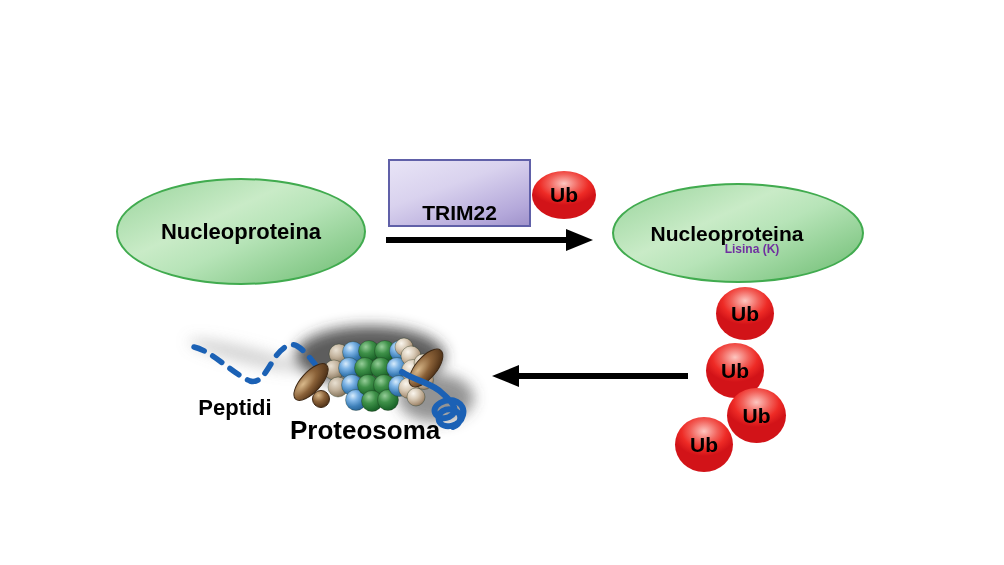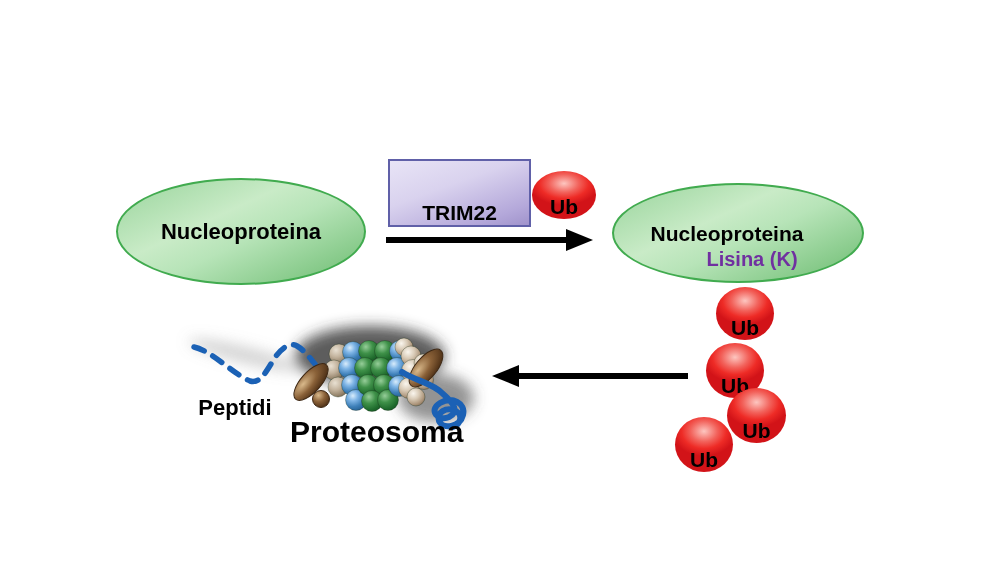--- a/index.html
+++ b/index.html
@@ -5,34 +5,34 @@
 *{margin:0;padding:0;box-sizing:border-box}
 html,body{width:1004px;height:565px}
 body{position:relative;background:#fff;font-family:"Liberation Sans",sans-serif;overflow:hidden}
 .lbl{font-weight:700;color:#000;line-height:25px}
 .ellipse{position:absolute;border-radius:50%;border:2.5px solid var(--ellipse-green-border,#41ab4f);
  background:linear-gradient(155deg,#98d49b 0%,#c9ebc7 38%,#b7e4b8 55%,#74c078 95%);
  display:flex;align-items:center;justify-content:center;text-align:center}
 #ellipse-left{left:116px;top:178px;width:250px;height:107px;font-size:22px}
 #ellipse-right{left:612px;top:183px;width:252px;height:100px}
 #np-right{position:absolute;left:612px;top:221px;width:230px;text-align:center;font-size:21px;font-weight:700}
-#lisina{position:absolute;left:672px;top:248px;width:160px;text-align:center;color:var(--lisina-purple,#7030a0);font-size:20px;font-weight:700}
+#lisina{position:absolute;left:672px;top:242px;width:160px;text-align:center;color:var(--lisina-purple,#7030a0);font-size:12px;font-weight:700}
 #trim-box{position:absolute;left:388px;top:159px;width:143px;height:68px;border:2px solid var(--trim-border,#6060a8);
  background:linear-gradient(160deg,#e8e4f6 0%,#d9d2ee 40%,#b4a8da 82%,#a093cb 100%);
  display:flex;align-items:flex-end;justify-content:center;font-size:21px;font-weight:700}
-.ub{position:absolute;border-radius:50%;display:flex;align-items:flex-end;justify-content:center;
+.ub{position:absolute;border-radius:50%;display:flex;align-items:center;justify-content:center;
  font-weight:700;font-size:21px;color:#000;
  background:radial-gradient(ellipse 55% 45% at 50% 26%,#fdc6c0 0%,#f2625b 42%,#ee2b26 70%,#d21318 100%)}
 #ub-seed{left:532px;top:171px;width:64px;height:48px}
 #ub-1{left:716px;top:287px;width:58px;height:53px;z-index:2}
 #ub-2{left:706px;top:343px;width:58px;height:55px;z-index:3}
 #ub-3{left:727px;top:388px;width:59px;height:55px;z-index:4}
 #ub-4{left:675px;top:417px;width:58px;height:55px;z-index:5}
 #peptidi-label{position:absolute;left:175px;top:395px;width:120px;text-align:center;font-size:22px;font-weight:700}
-#proteosoma-label{position:absolute;left:290px;top:415px;width:145px;text-align:center;font-size:30px;font-weight:700}
+#proteosoma-label{position:absolute;left:290px;top:415px;width:145px;text-align:center;font-size:26px;font-weight:700}
 svg.overlay{position:absolute;left:0;top:0}
 </style>
 </head>
 <body>
 
 <svg class="overlay" width="1004" height="565" viewBox="0 0 1004 565">
  <defs>
   <filter id="soft" x="-60%" y="-60%" width="220%" height="220%">
         <feGaussianBlur stdDeviation="7"></feGaussianBlur>
       </filter>

